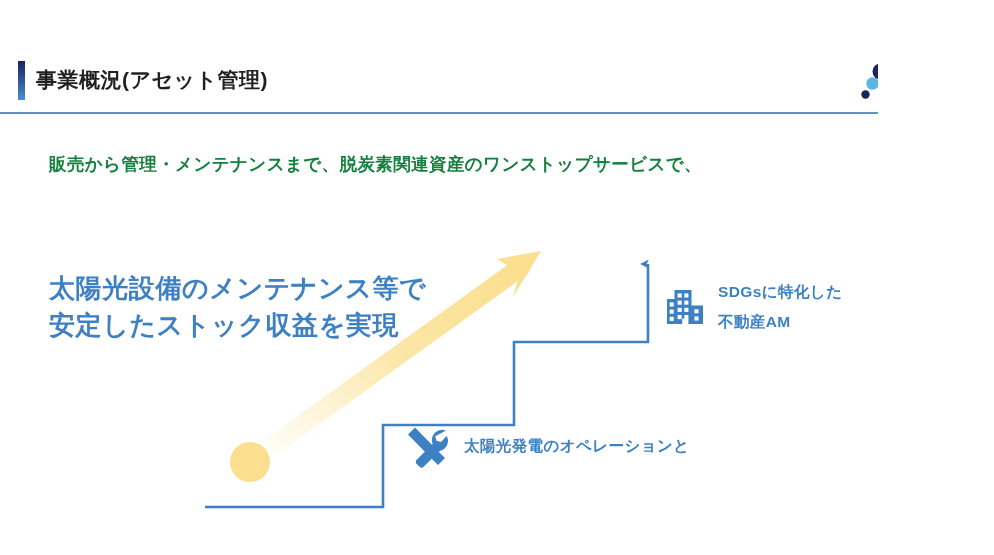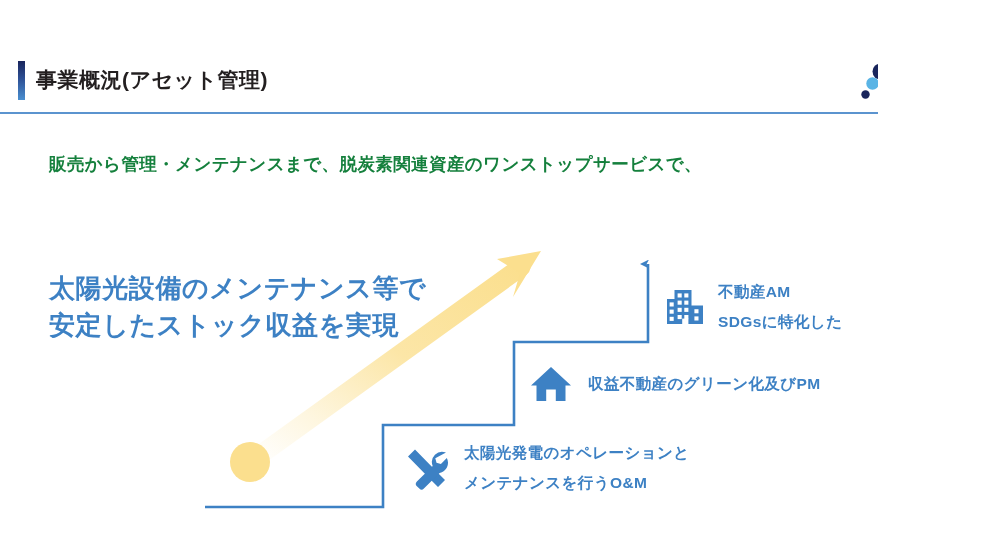--- a/index.html
+++ b/index.html
@@ -124,21 +124,21 @@
     font-size: 15.5px;
     font-weight: 700;
     color: #3d81c4;
     line-height: 30px;
     letter-spacing: 0.4px;
   }
   .step-text .line { display: block; white-space: nowrap; }
 
   #step-row-sdgs { left: 666px; top: 237px; }
   #step-row-pm   { left: 530px; top: 325px; }
-  #step-row-om   { left: 404px; top: 398px; }
+  #step-row-om   { left: 404px; top: 384px; }
 
   #step-row-sdgs .step-icon { width: 38px; height: 38px; margin-right: 14px; }
   #step-row-pm   .step-icon { width: 42px; height: 38px; margin-right: 16px; }
   #step-row-om   .step-icon { width: 48px; height: 44px; margin-right: 12px; }
 
   
   .page-number {
     position: absolute;
     right: 22px;
     bottom: 14px;
@@ -222,37 +222,23 @@
           <path d="M11.5 4.5 L4.5 11.5 L27 34.5 L34.5 42 L41.5 35 L34 27.5 Z" transform="translate(-0.5,-1)"></path>
 
           <path d="M42 6.6 a10.2 10.2 0 0 0 -13.3 13.3 L12.9 35.6 a3.2 3.2 0 0 0 0 4.6 l2.4 2.4
                    a3.2 3.2 0 0 0 4.6 0 L35.6 26.9 A10.2 10.2 0 0 0 42.8 12 l-5.9 5.9
                    -4.4 -1.2 -1.2 -4.4 Z"></path>
         </g>
       </svg>
     </span>
     <span class="step-text">
       <span class="line">太陽光発電のオペレーションと</span>
-      <span class="line">メンテナンスを行うO&amp;M</span>
-    </span>
-  </div>
-
-  <div class="step-row" id="step-row-pm">
-    <span class="step-icon">
-      <svg width="42" height="38" viewBox="0 0 42 38" xmlns="http://www.w3.org/2000/svg">
-        <g fill="#3d81c4">
-          <path d="M21 2 L41 20.5 L35.5 20.5 L35.5 36 L25.8 36 L25.8 24.5 L16.2 24.5
-                   L16.2 36 L6.5 36 L6.5 20.5 L1 20.5 Z"></path>
-        </g>
-      </svg>
-    </span>
-    <span class="step-text">
-      <span class="line">収益不動産のグリーン化及びPM</span>
-    </span>
-  </div>
+    </span>
+  </div>
+
 
   <div class="step-row" id="step-row-sdgs">
     <span class="step-icon">
       <svg width="38" height="38" viewBox="0 0 38 38" xmlns="http://www.w3.org/2000/svg">
         <g fill="#3d81c4">
 
           <rect x="8.5" y="2" width="17" height="34"></rect>
 
           <rect x="1" y="11" width="8.5" height="25"></rect>
 
@@ -274,20 +260,20 @@
           <rect x="3.6" y="28.8" width="4.1" height="4.1"></rect>
 
           <rect x="28.4" y="21.2" width="4.1" height="4.1"></rect>
           <rect x="28.4" y="28.4" width="4.1" height="4.1"></rect>
 
           <rect x="16.2" y="30.6" width="6.2" height="5.6"></rect>
         </g>
       </svg>
     </span>
     <span class="step-text">
+      <span class="line">SDGsに特化した</span>
       <span class="line">不動産AM</span>
-      <span class="line">SDGsに特化した</span>
     </span>
   </div>
 
   <div class="page-number">12</div>
 
 </div>
 
 </body></html>

